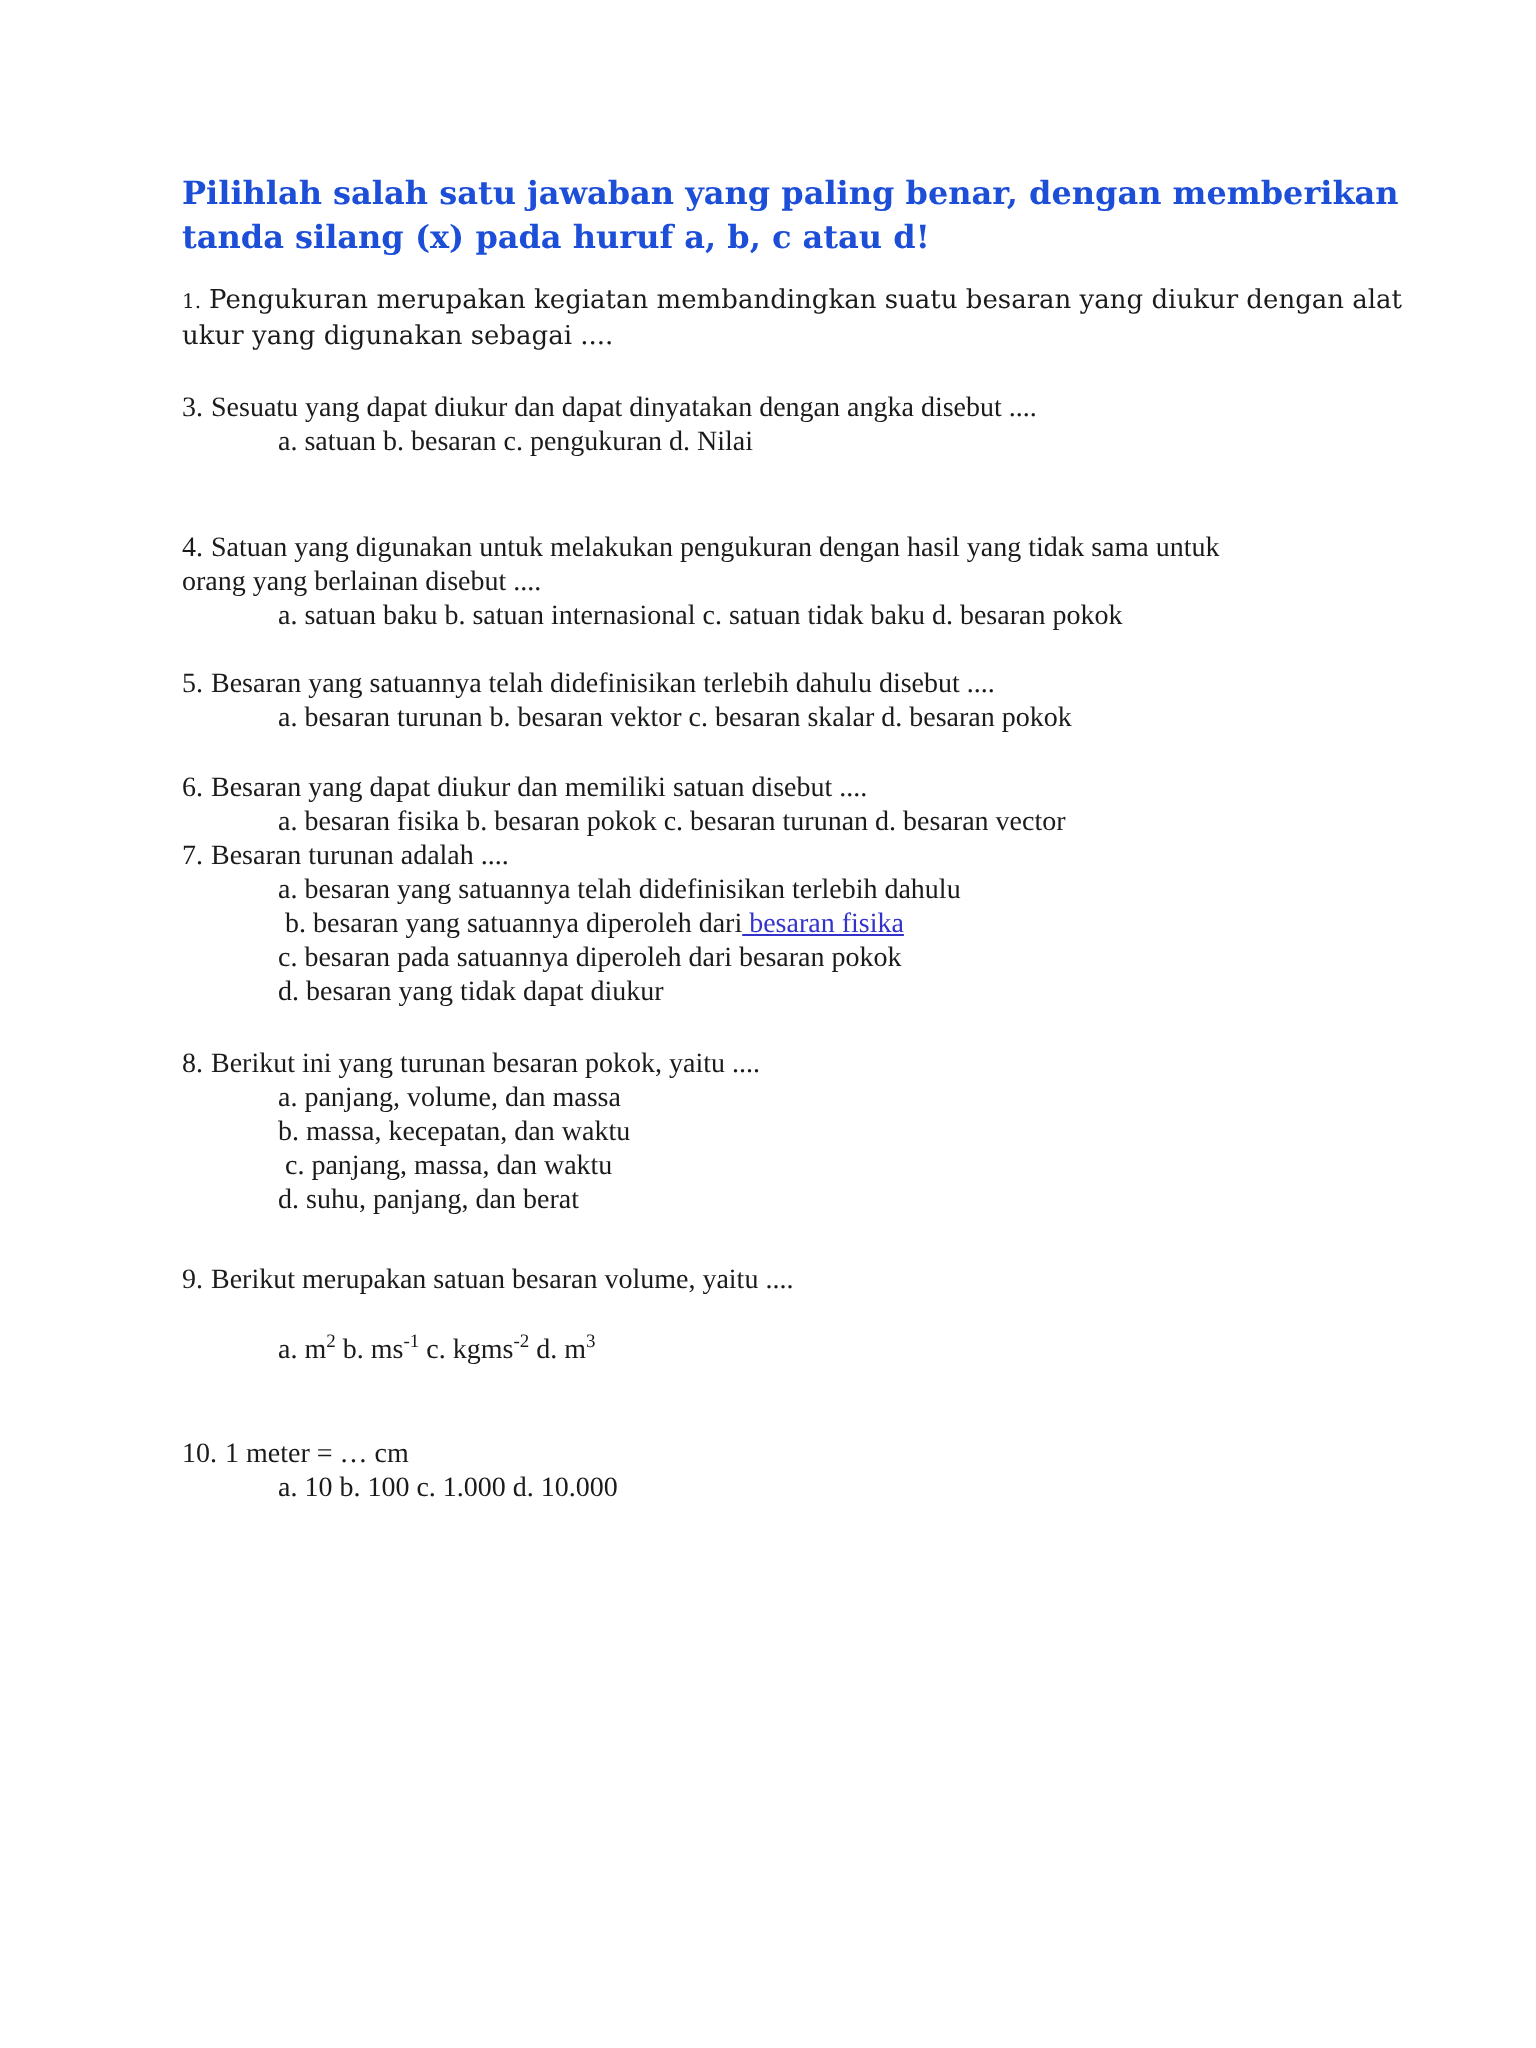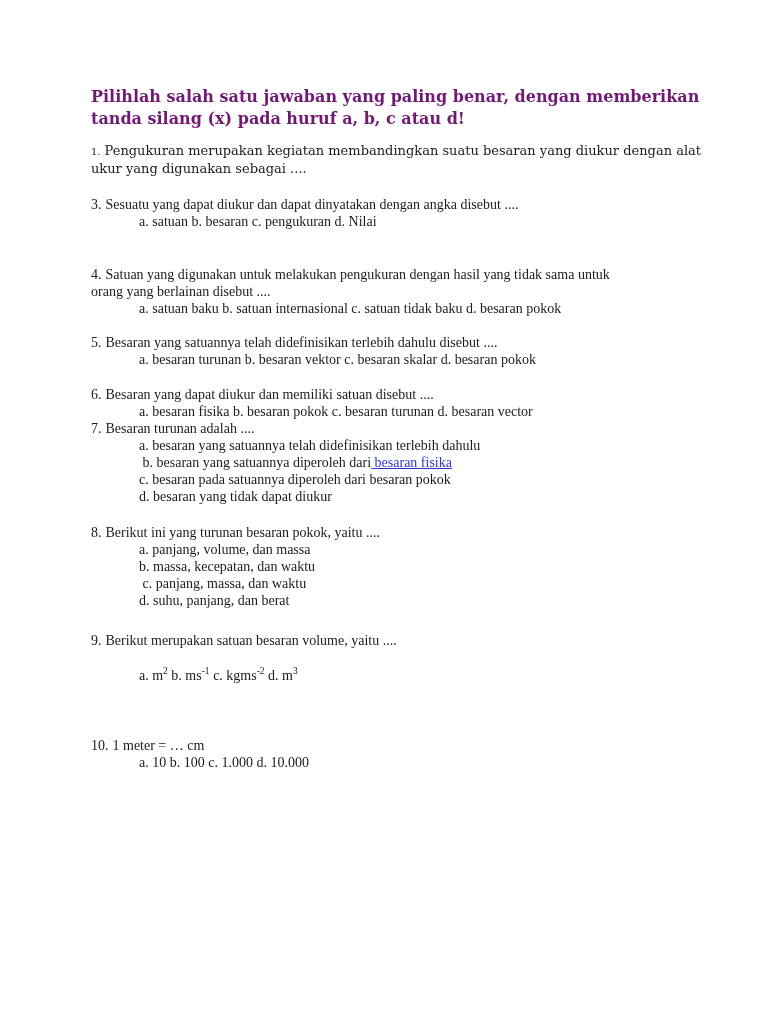--- a/index.html
+++ b/index.html
@@ -14,21 +14,21 @@
     color: var(--text-color);
     font-family: "Liberation Serif", serif;
   }
   .content { padding: 86px 80px 0 91px; }
 
   .heading {
     font-family: "DejaVu Serif", serif;
     font-weight: 700;
     font-size: 16px;
     line-height: 22px;
-    color: #701a75;
+    color: #1d4ed8;
   }
   .heading .hline { white-space: pre; }
 
   .q { font-size: 14px; line-height: 17px; }
   .q .line, .q .opt { white-space: pre; }
   .opts { padding-left: 48px; }
 
   
   .georgia { font-family: "DejaVu Serif", serif; font-size: 13px; }
   .qnum { margin-right: 4px; }
@@ -46,21 +46,21 @@
   .q1  { margin-top: 12px; }
   .q2  { margin-top: 17px; }
   .q3  { margin-top: 19px; }
   .q4  { margin-top: 36px; }
   .q5  { margin-top: 17px; }
   .q6  { margin-top: 18px; }
   .q7  { }
   .q8  { margin-top: 19px; }
   .q9  { margin-top: 23px; }
   .q9 .opts { margin-top: 18px; }
-  .q10 { margin-top: 53px; }
+  .q10 { margin-top: 35px; }
 </style>
 </head>
 <body>
 
 <div class="page">
   <div class="content">
 
     <div class="heading">
       <div class="hline">Pilihlah salah satu jawaban yang paling benar, dengan memberikan</div>
       <div class="hline">tanda silang (x) pada huruf a, b, c atau d!</div>

